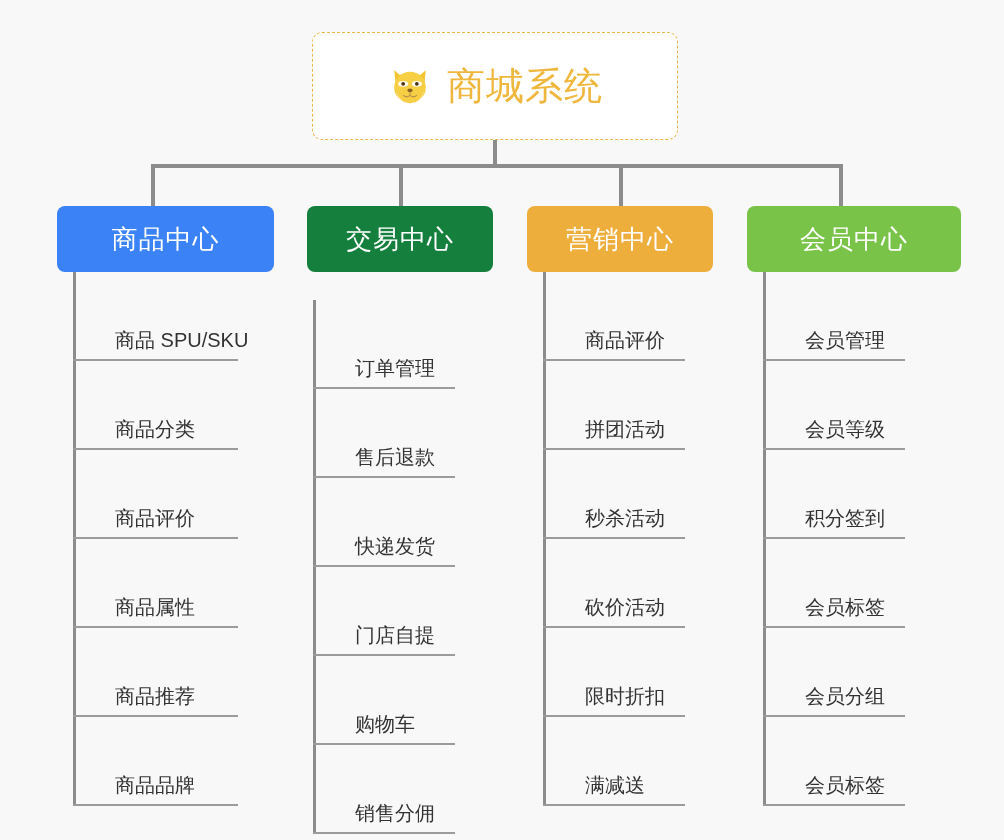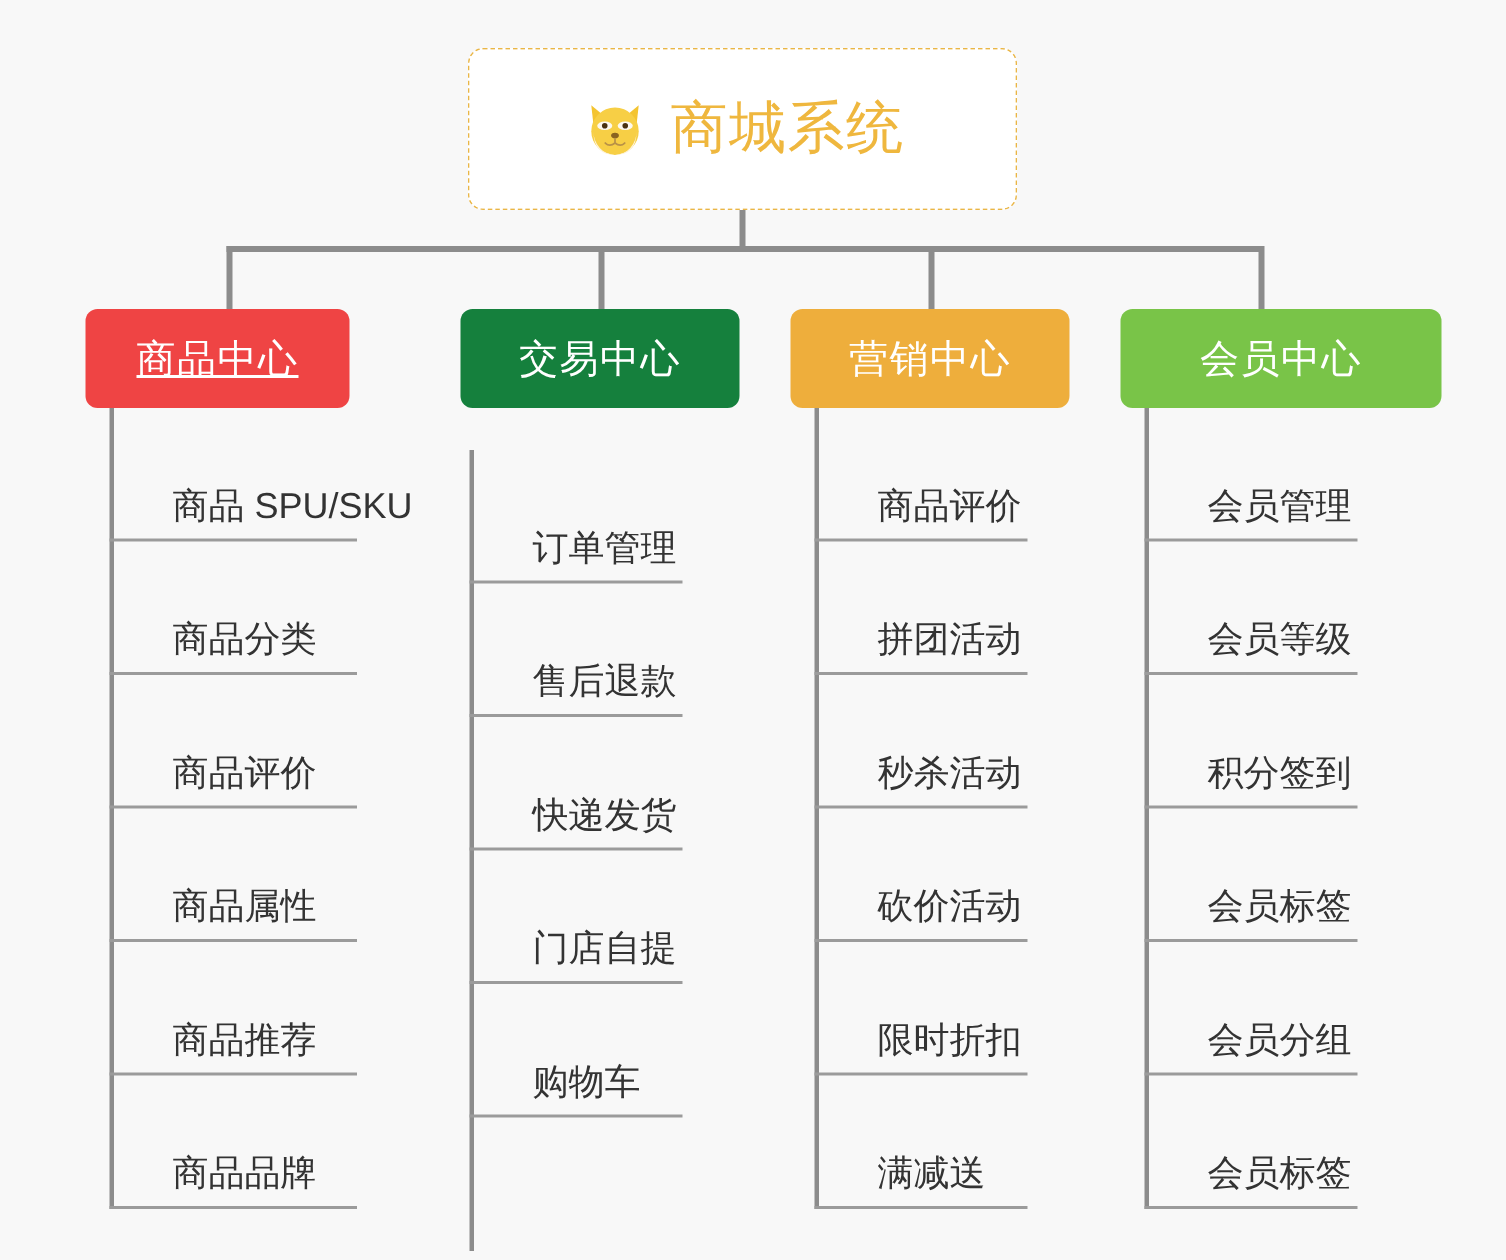--- a/index.html
+++ b/index.html
@@ -115,21 +115,21 @@
   }
   .leaf-rule {
     position: absolute;
     left: 0;
     bottom: 0;
     height: 2px;
     background: #9b9b9b;
   }
   .leaf-label {
     position: relative;
-    font-size: 24px;
+    font-size: 20px;
     color: #333333;
     line-height: 1;
     padding: 0 6px 11px 42px;
     white-space: nowrap;
   }
 </style>
 </head>
 <body>
 
 <div id="mindmap">
@@ -154,21 +154,21 @@
   </div>
 
   <div class="trunk-stem"></div>
   <div class="trunk-bar"></div>
   <div class="trunk-drop" style="left:151px;"></div>
   <div class="trunk-drop" style="left:399px;"></div>
   <div class="trunk-drop" style="left:619px;"></div>
   <div class="trunk-drop" style="left:839px;"></div>
 
   <div id="branches-host">
-      <div class="cat-box" style="left: 57px; width: 176px; background: #ef4444; text-decoration: underline;">
+      <div class="cat-box" style="left: 57px; width: 217px; background: #3b82f6;">
         <span>商品中心</span>
       </div>
       <div class="leaf-col" style="left: 73px; width: 225px;">
         <div class="leaf-spine" style="height: 534px;"></div>
         <div class="leaf-item">
           <span class="leaf-label">商品 SPU/SKU</span>
           <div class="leaf-rule" style="width: 165px;"></div>
         </div>
         <div class="leaf-item">
           <span class="leaf-label">商品分类</span>
@@ -209,20 +209,24 @@
           <div class="leaf-rule" style="width: 142px;"></div>
         </div>
         <div class="leaf-item">
           <span class="leaf-label">门店自提</span>
           <div class="leaf-rule" style="width: 142px;"></div>
         </div>
         <div class="leaf-item">
           <span class="leaf-label">购物车</span>
           <div class="leaf-rule" style="width: 142px;"></div>
         </div>
+        <div class="leaf-item">
+          <span class="leaf-label">销售分佣</span>
+          <div class="leaf-rule" style="width: 142px;"></div>
+        </div>
       </div>
       <div class="cat-box" style="left: 527px; width: 186px; background: rgb(238, 174, 60);">
         <span>营销中心</span>
       </div>
       <div class="leaf-col" style="left: 543px; width: 202px;">
         <div class="leaf-spine" style="height: 534px;"></div>
         <div class="leaf-item">
           <span class="leaf-label">商品评价</span>
           <div class="leaf-rule" style="width: 142px;"></div>
         </div>

